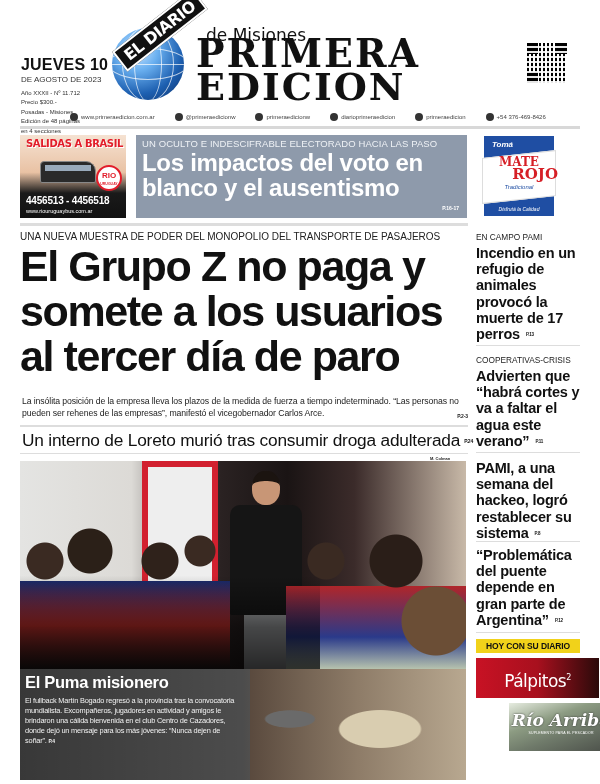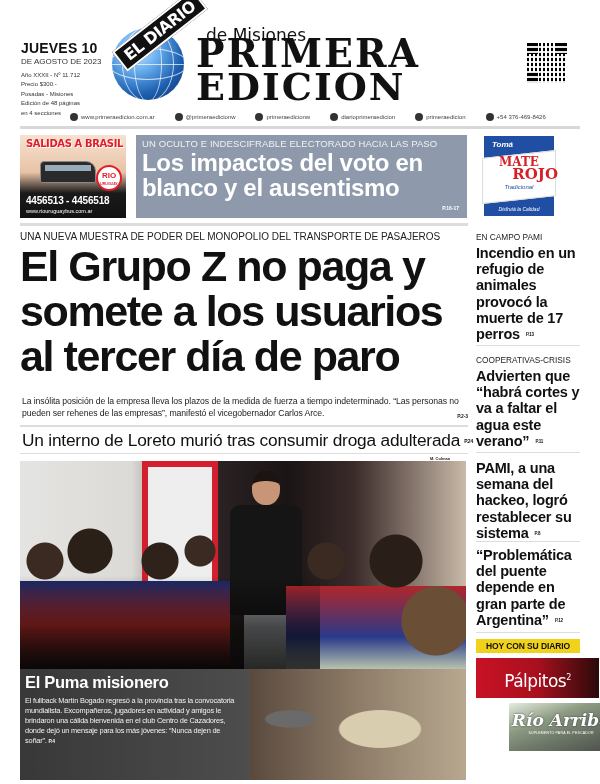--- a/index.html
+++ b/index.html
@@ -2,21 +2,21 @@
 <html><head>
 <meta charset="utf-8">
 <style>
   * { box-sizing: border-box; margin: 0; padding: 0; }
   html, body { width: 600px; height: 784px; background: #ffffff; overflow: hidden; }
   body { font-family: "Liberation Sans", "DejaVu Sans", sans-serif; color: #111; position: relative; }
 
   
   .masthead { position: absolute; left: 0; top: 0; width: 600px; height: 130px; }
   .dateblock { position: absolute; left: 21px; top: 40px; width: 90px; }
-  .dateblock .day { font-weight: 700; font-size: 14px; letter-spacing: 0.2px; }
+  .dateblock .day { font-weight: 700; font-size: 16px; letter-spacing: 0.2px; margin-top: 16px; }
   .dateblock .date { font-size: 8px; color: #333; margin-top: 1px; }
   .dateblock .meta { font-size: 6px; line-height: 9.4px; color: #333; margin-top: 5px; }
 
   .logo { position: absolute; left: 108px; top: 22px; width: 370px; height: 82px; }
   .globe { position: absolute; left: 4px; top: 6px; width: 72px; height: 72px; border-radius: 50%;
     background: radial-gradient(circle at 35% 30%, #cfe6ff 0%, #6ab0f0 30%, #1d5fb0 65%, #0a2d66 100%);
     overflow: hidden; }
   .globe .lat, .globe .lon { position: absolute; border: 1px solid rgba(255,255,255,0.7); border-radius: 50%; }
   .globe .lon1 { left: 22px; top: -2px; width: 28px; height: 76px; }
   .globe .lon2 { left: 10px; top: -2px; width: 52px; height: 76px; }

